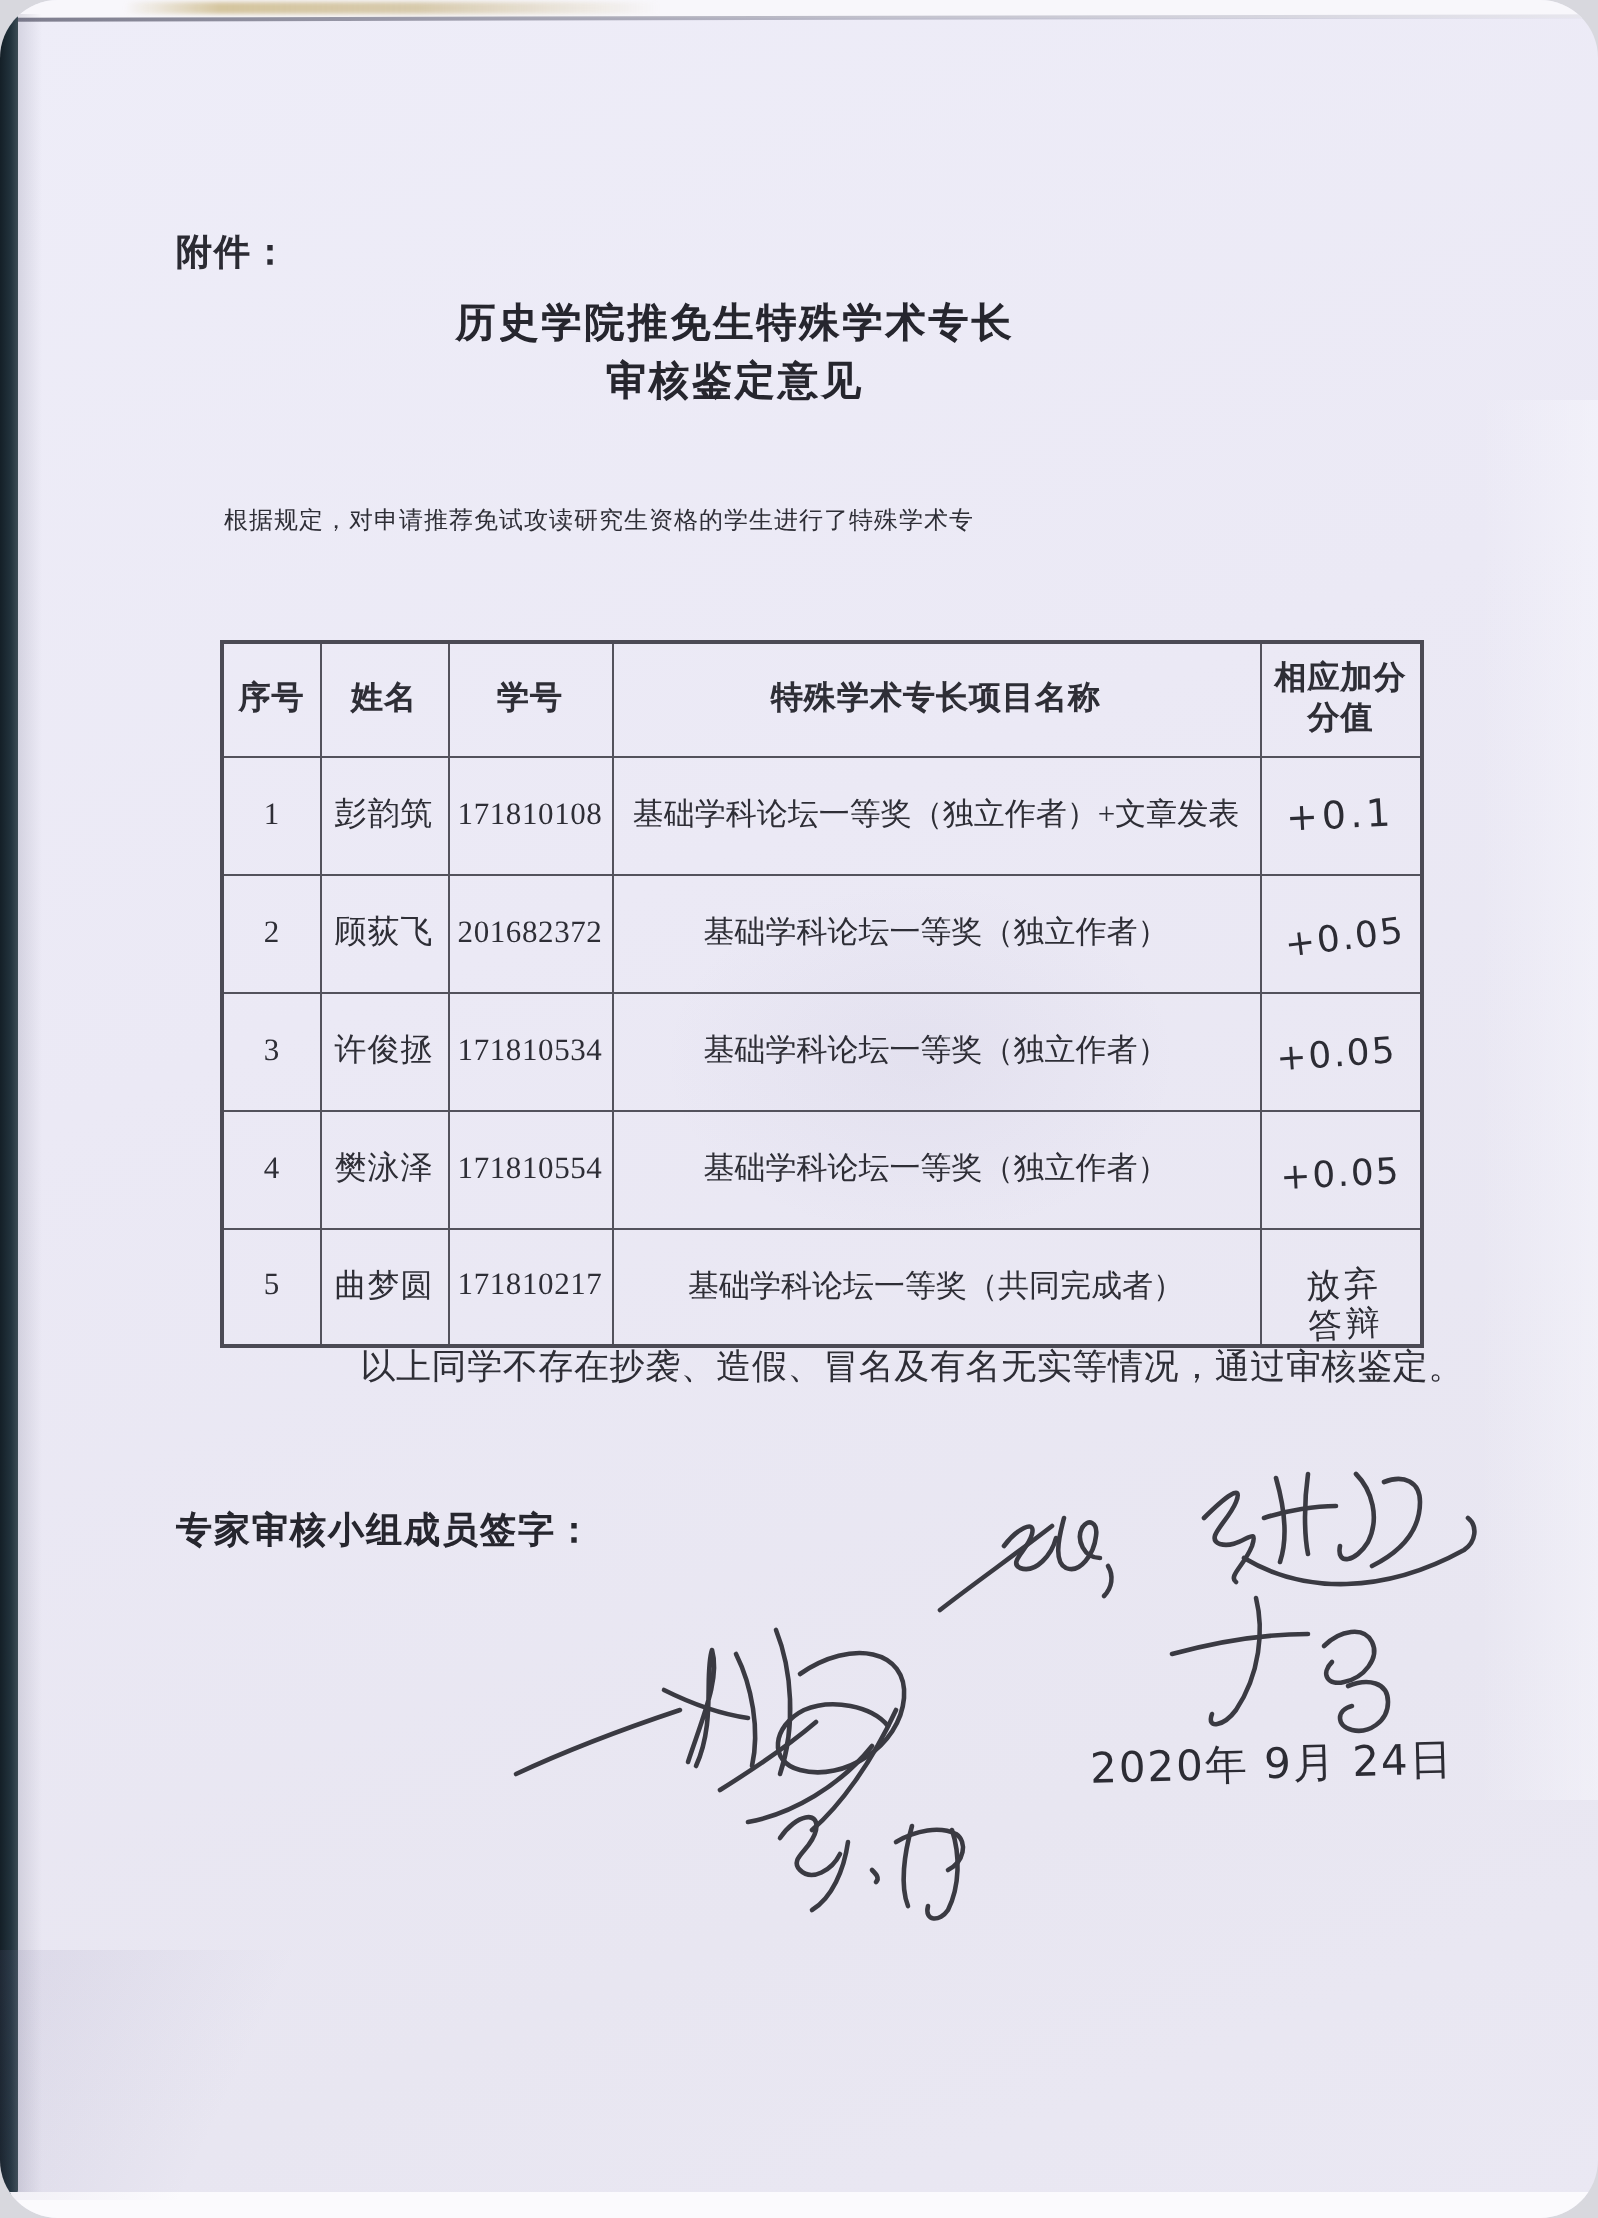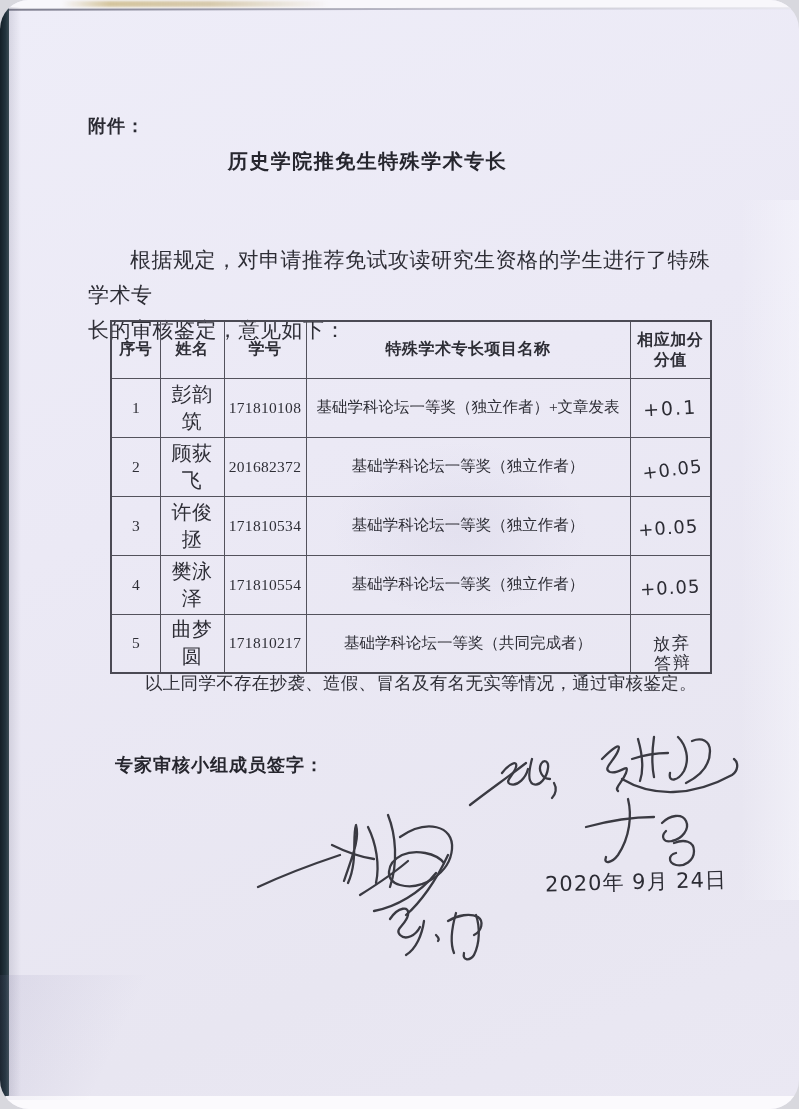--- a/index.html
+++ b/index.html
@@ -28,51 +28,51 @@
   .crease-r { position:absolute; left:740px; top:200px; width:59px; height:700px;
     background:linear-gradient(90deg,rgba(255,255,255,0),rgba(248,248,253,.5)); }
 
   
   .attachment { position:absolute; left:88px; top:114px; font-family:"Liberation Sans","DejaVu Sans",sans-serif;
     font-weight:bold; font-size:18px; color:#2b2b33; letter-spacing:1px; }
   .title { position:absolute; left:0; width:735px; text-align:center;
     font-family:"Liberation Sans","DejaVu Sans",sans-serif; font-weight:bold; color:#26262e; letter-spacing:1.5px; }
   .title1 { top:148px; font-size:20px; }
   .title2 { top:177px; font-size:20px; }
-  .intro { position:absolute; left:88px; top:243px; width:634px; font-size:21px; line-height:35px;
+  .intro { position:absolute; left:88px; top:243px; width:634px; font-size:12px; line-height:35px;
     color:#2e2e36; letter-spacing:.5px; }
   .intro .l1 { text-indent:2em; }
 
   
   .table-wrap { position:absolute; left:110px; top:320px; }
   table.review { border-collapse:collapse; table-layout:fixed; width:600px; border:2px solid #4b4a54; }
   .review th, .review td { border:1px solid #53525c; text-align:center; vertical-align:middle;
     color:#2e2e36; padding:0 2px; font-weight:normal; overflow:visible; }
   .review thead tr { height:57px; }
   .review tbody tr { height:59px; }
   .review th { font-size:16px; font-weight:600; letter-spacing:.5px; }
   .th-score { font-size:15.5px; line-height:20px;margin-top:44px; }
   .cell-no { font-size:15.5px; }
-  .cell-name { font-size:20px; letter-spacing:.5px; }
+  .cell-name { font-size:16px; letter-spacing:.5px; }
   .cell-id { font-size:15.5px; letter-spacing:.3px; }
   .cell-project { font-size:15.5px; }
 
   
   .hw { font-family:"DejaVu Sans",sans-serif; color:#2c2c34; }
   .score-hw { display:inline-block; font-size:18px; font-weight:500; }
   .s1 { transform:rotate(-3deg); font-size:19px; letter-spacing:2px; }
   .s2 { transform:rotate(-7deg) translate(2px,3px); letter-spacing:1px; }
   .s3 { transform:rotate(-4deg) translate(-2px,2px); letter-spacing:1px; }
   .s4 { transform:rotate(-3deg) translate(0,3px); letter-spacing:1px; }
   .s5 { display:inline-block; transform:rotate(-3deg) translate(2px,10px); font-size:17px; line-height:20px;
     font-weight:500; letter-spacing:2px; }
   .conclusion { position:absolute; left:110px; top:671px; width:622px; font-size:17.5px; color:#2e2e36;
-    text-indent:2em; letter-spacing:.3px; }
+    text-indent:2em; letter-spacing:.3px;text-align:right; }
   .sign-label { position:absolute; left:88px; top:753px; font-family:"Liberation Sans","DejaVu Sans",sans-serif;
-    font-weight:bold; font-size:18px; color:#26262e; letter-spacing:1px;margin-left:27px; }
+    font-weight:bold; font-size:18px; color:#26262e; letter-spacing:1px; }
   .signatures { position:absolute; left:240px; top:715px; width:540px; height:265px; }
   .date-hw { position:absolute; left:545px; top:868px; font-size:21px; letter-spacing:1px;
     transform:rotate(-1.5deg); white-space:nowrap; }
 </style>
 </head>
 <body>
 
 <div class="scan">
 
   <div class="edge-top"></div>
@@ -80,24 +80,24 @@
   <div class="scanline"></div>
   <div class="edge-left"></div>
   <div class="paper-shadow-left"></div>
   <div class="edge-bottom"></div>
   <div class="crease-bl"></div>
   <div class="blotch-mid"></div>
   <div class="crease-r"></div>
 
   <div class="attachment">附件：</div>
   <div class="title title1">历史学院推免生特殊学术专长</div>
+  <div class="title title2">审核鉴定意见</div>
 
   <div class="intro">
     <div class="l1">根据规定，对申请推荐免试攻读研究生资格的学生进行了特殊学术专</div>
-    <div class="l2">长的审核鉴定，意见如下：</div>
   </div>
 
   <div class="table-wrap">
     <table class="review">
       <colgroup>
         <col style="width:49px">
           <col style="width:64px">
           <col style="width:82px">
           <col style="width:324px">
           <col style="width:81px">

